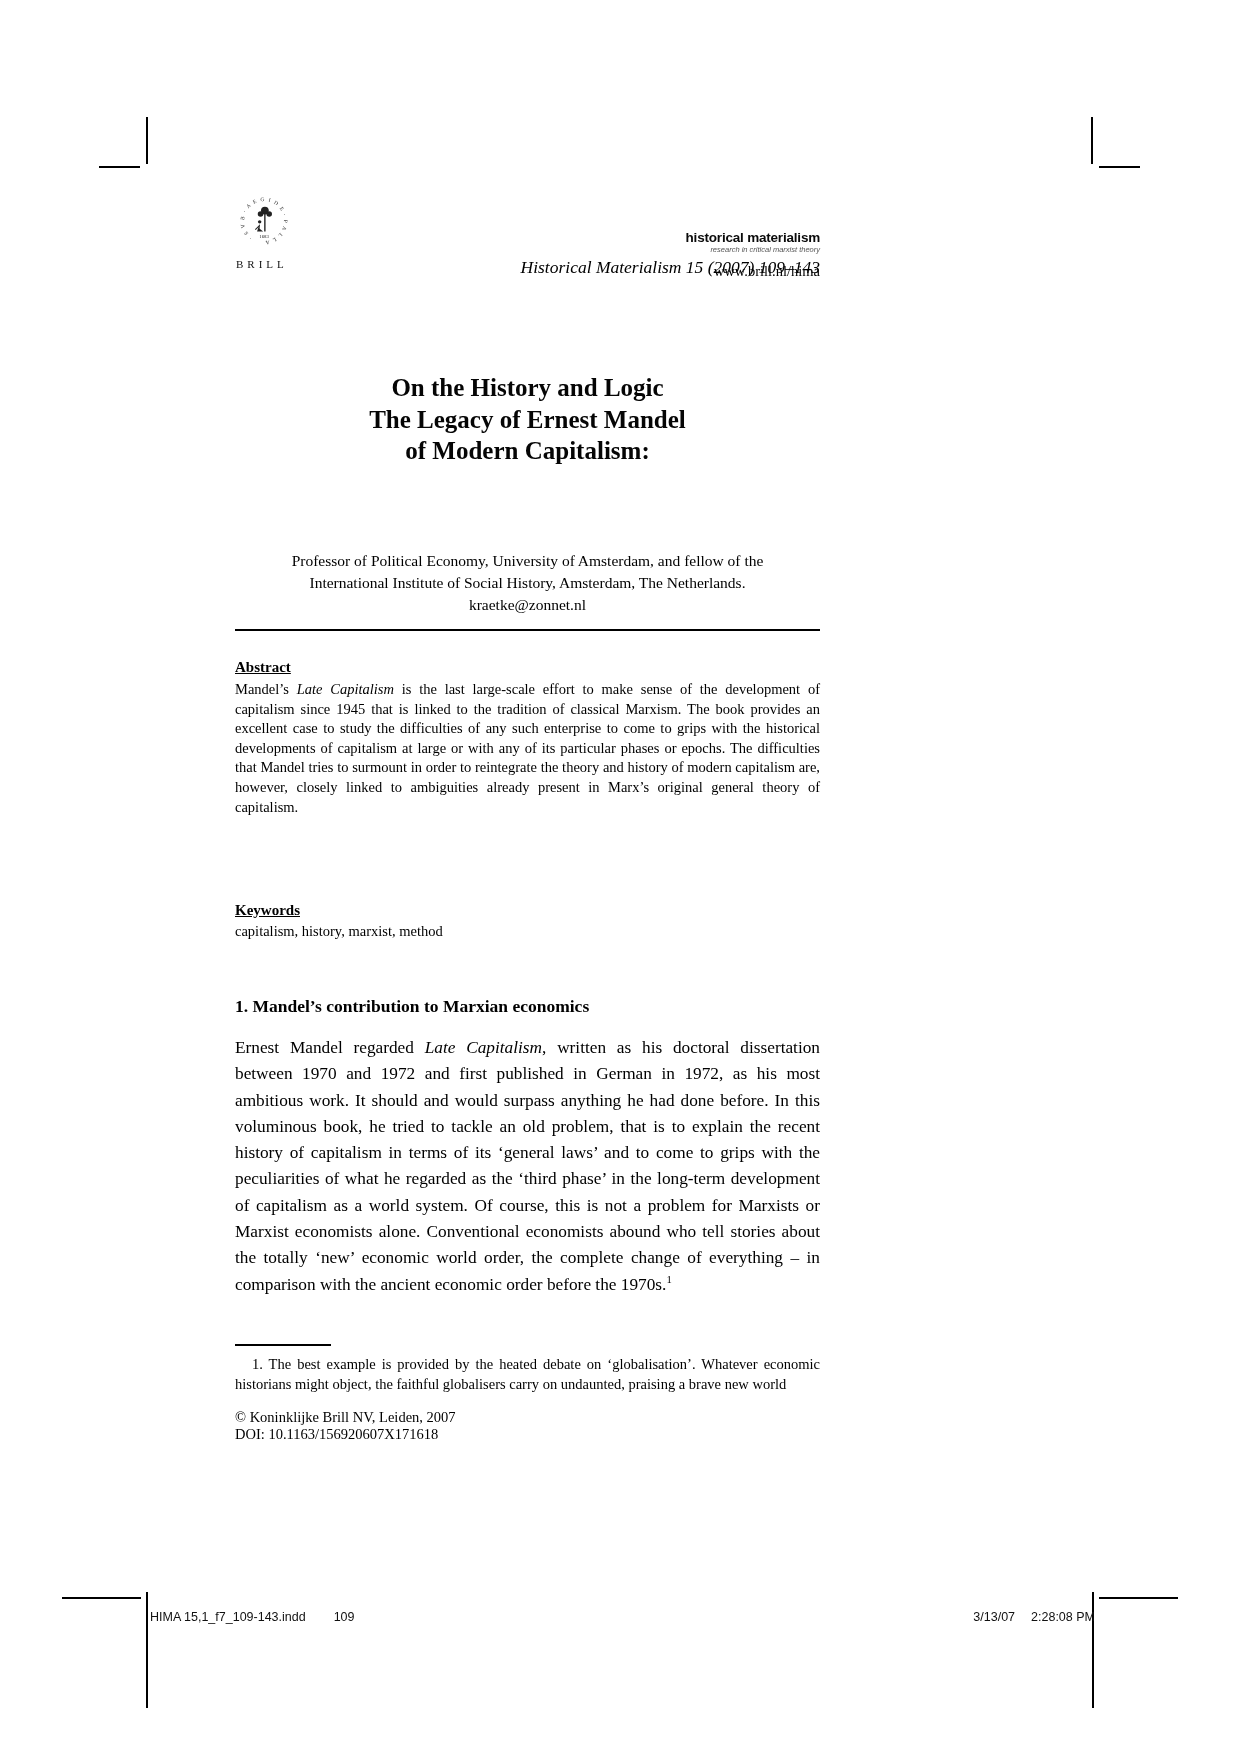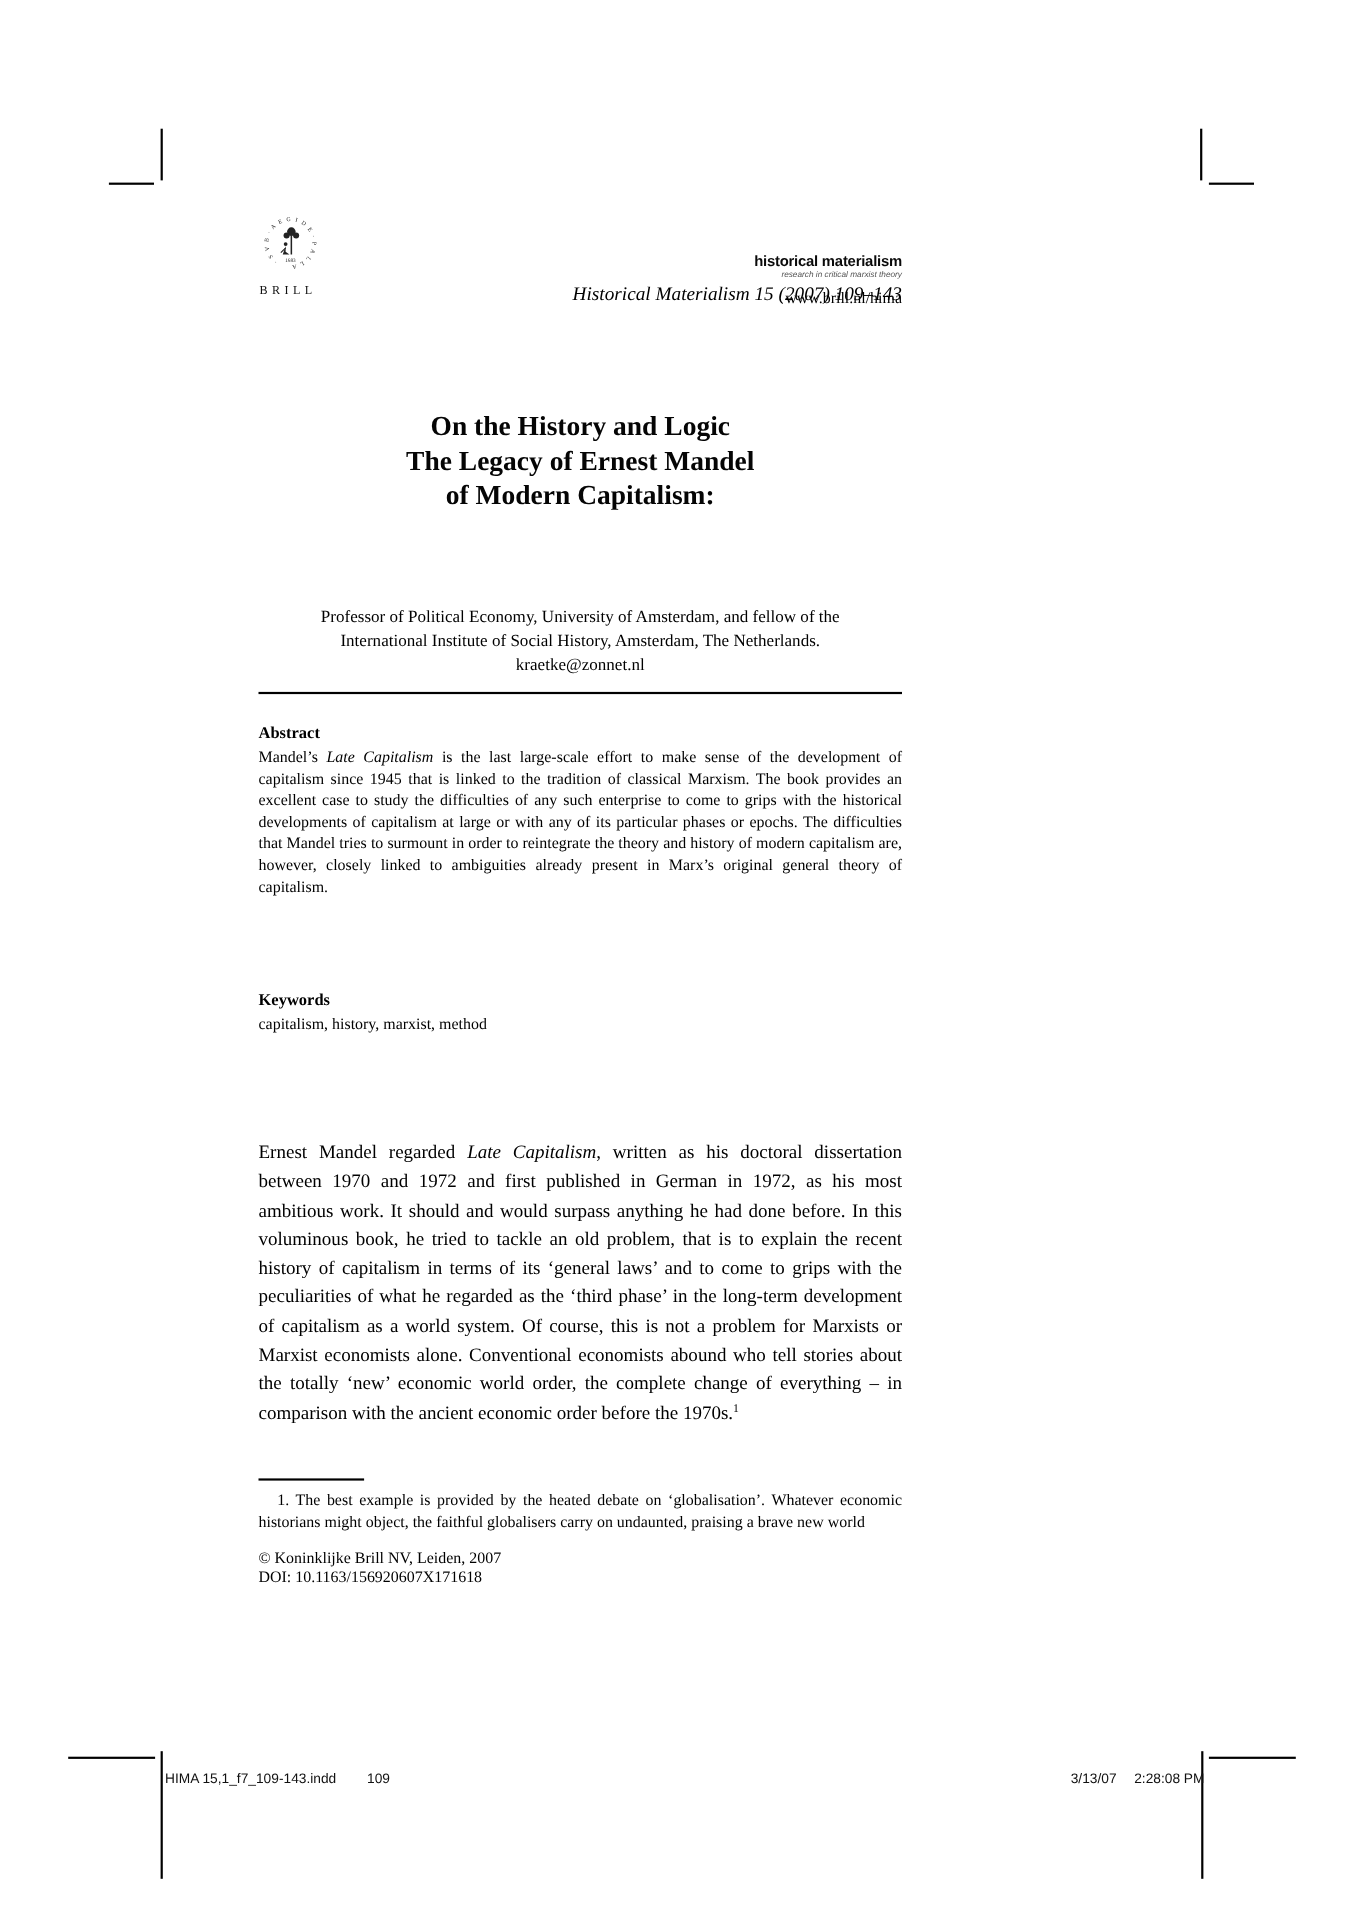--- a/index.html
+++ b/index.html
@@ -41,21 +41,21 @@
     position:absolute;left:235px;top:525px;width:585px;
     text-align:center;font-weight:bold;font-size:17px;
   }
   .affiliation{
     position:absolute;left:225px;top:550px;width:605px;
     text-align:center;font-size:15.5px;line-height:22px;
   }
   .rule{position:absolute;left:235px;top:629px;width:585px;height:2px;background:#000;}
   
   .abstract-heading,.keywords-heading{
-    position:absolute;left:235px;width:585px;font-weight:bold;font-size:15px;
+    position:absolute;left:235px;width:585px;font-weight:bold;font-size:15px;text-decoration:underline;
   }
   .abstract-heading{top:659px;}
   .abstract-text{
     position:absolute;left:235px;top:680px;width:585px;
     font-size:14.5px;line-height:19.6px;text-align:justify;
   }
   .keywords-heading{top:902px;}
   .keywords-text{
     position:absolute;left:235px;top:923px;width:585px;font-size:14.5px;
   }
@@ -148,20 +148,21 @@
   </div>
 
   <div class="rule"></div>
 
   <div class="abstract-heading">Abstract</div>
   <div class="abstract-text"><span>Mandel’s </span><em>Late Capitalism</em><span> is the last large-scale effort to make sense of the development of capitalism since 1945 that is linked to the tradition of classical Marxism. The book provides an excellent case to study the difficulties of any such enterprise to come to grips with the historical developments of capitalism at large or with any of its particular phases or epochs. The difficulties that Mandel tries to surmount in order to reintegrate the theory and history of modern capitalism are, however, closely linked to ambiguities already present in Marx’s original general theory of capitalism.</span></div>
 
   <div class="keywords-heading">Keywords</div>
   <div class="keywords-text">capitalism, history, marxist, method</div>
 
+  <div class="section-heading">1.  Mandel’s contribution to Marxian economics</div>
   <div class="body-par"><span>Ernest Mandel regarded </span><em>Late Capitalism</em><span>, written as his doctoral dissertation between 1970 and 1972 and first published in German in 1972, as his most ambitious work. It should and would surpass anything he had done before. In this voluminous book, he tried to tackle an old problem, that is to explain the recent history of capitalism in terms of its ‘general laws’ and to come to grips with the peculiarities of what he regarded as the ‘third phase’ in the long-term development of capitalism as a world system. Of course, this is not a problem for Marxists or Marxist economists alone. Conventional economists abound who tell stories about the totally ‘new’ economic world order, the complete change of everything – in comparison with the ancient economic order before the 1970s.</span><sup>1</sup></div>
 
   <div class="fn-rule"></div>
   <div class="fn">1.  The best example is provided by the heated debate on ‘globalisation’. Whatever economic historians might object, the faithful globalisers carry on undaunted, praising a brave new world</div>
 
   <div class="imprint">
     <span>© Koninklijke Brill NV, Leiden, 2007</span>
     <span>DOI: 10.1163/156920607X171618</span>
   </div>
 

